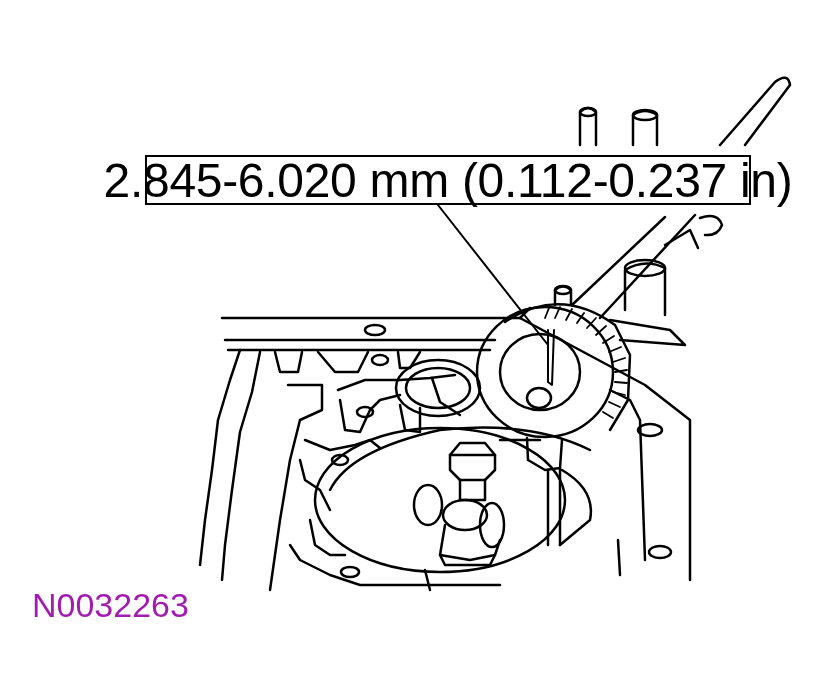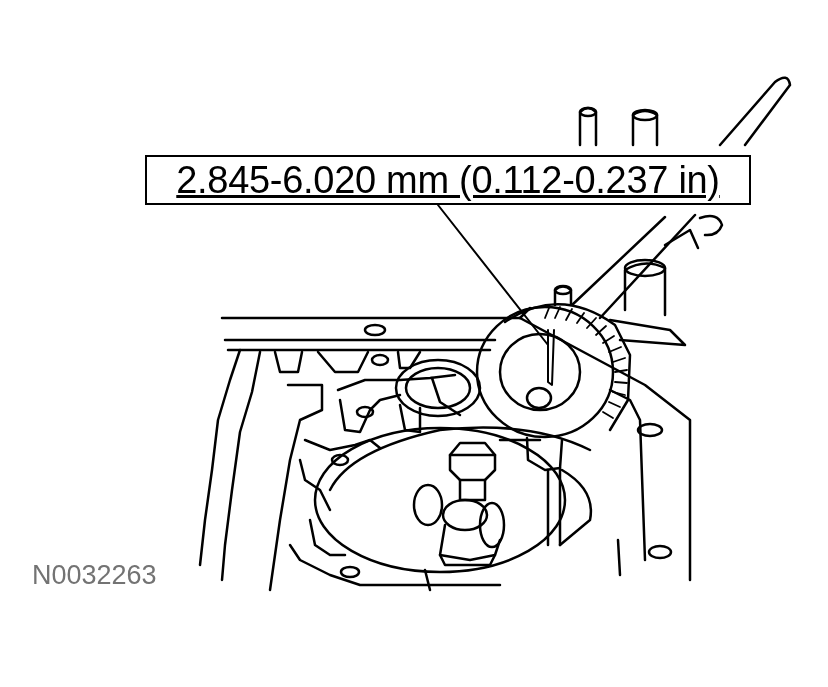--- a/index.html
+++ b/index.html
@@ -19,32 +19,31 @@
       width: 606px;
       height: 50px;
       border: 2px solid #000;
       background: #fff;
       box-sizing: border-box;
       display: flex;
       align-items: center;
       justify-content: center;
     }
     .callout-text {
-      font-size: 38px;
+      font-size: 48px;
       color: #000;
       letter-spacing: -0.3px;
       white-space: nowrap;
-      text-decoration: underline;
     }
     .figure-id {
       position: absolute;
       left: 32px;
-      top: 560px;
-      font-size: 27px;
-      color: #737373;
+      top: 586px;
+      font-size: 34px;
+      color: #a21caf;
     }
   </style>
 </head>
 <body>
 
 <div id="canvas">
 
   <svg id="art" width="828" height="687" viewBox="0 0 828 687" fill="none" stroke="#000" stroke-width="2.5" stroke-linecap="round" stroke-linejoin="round">
 
     <g>

